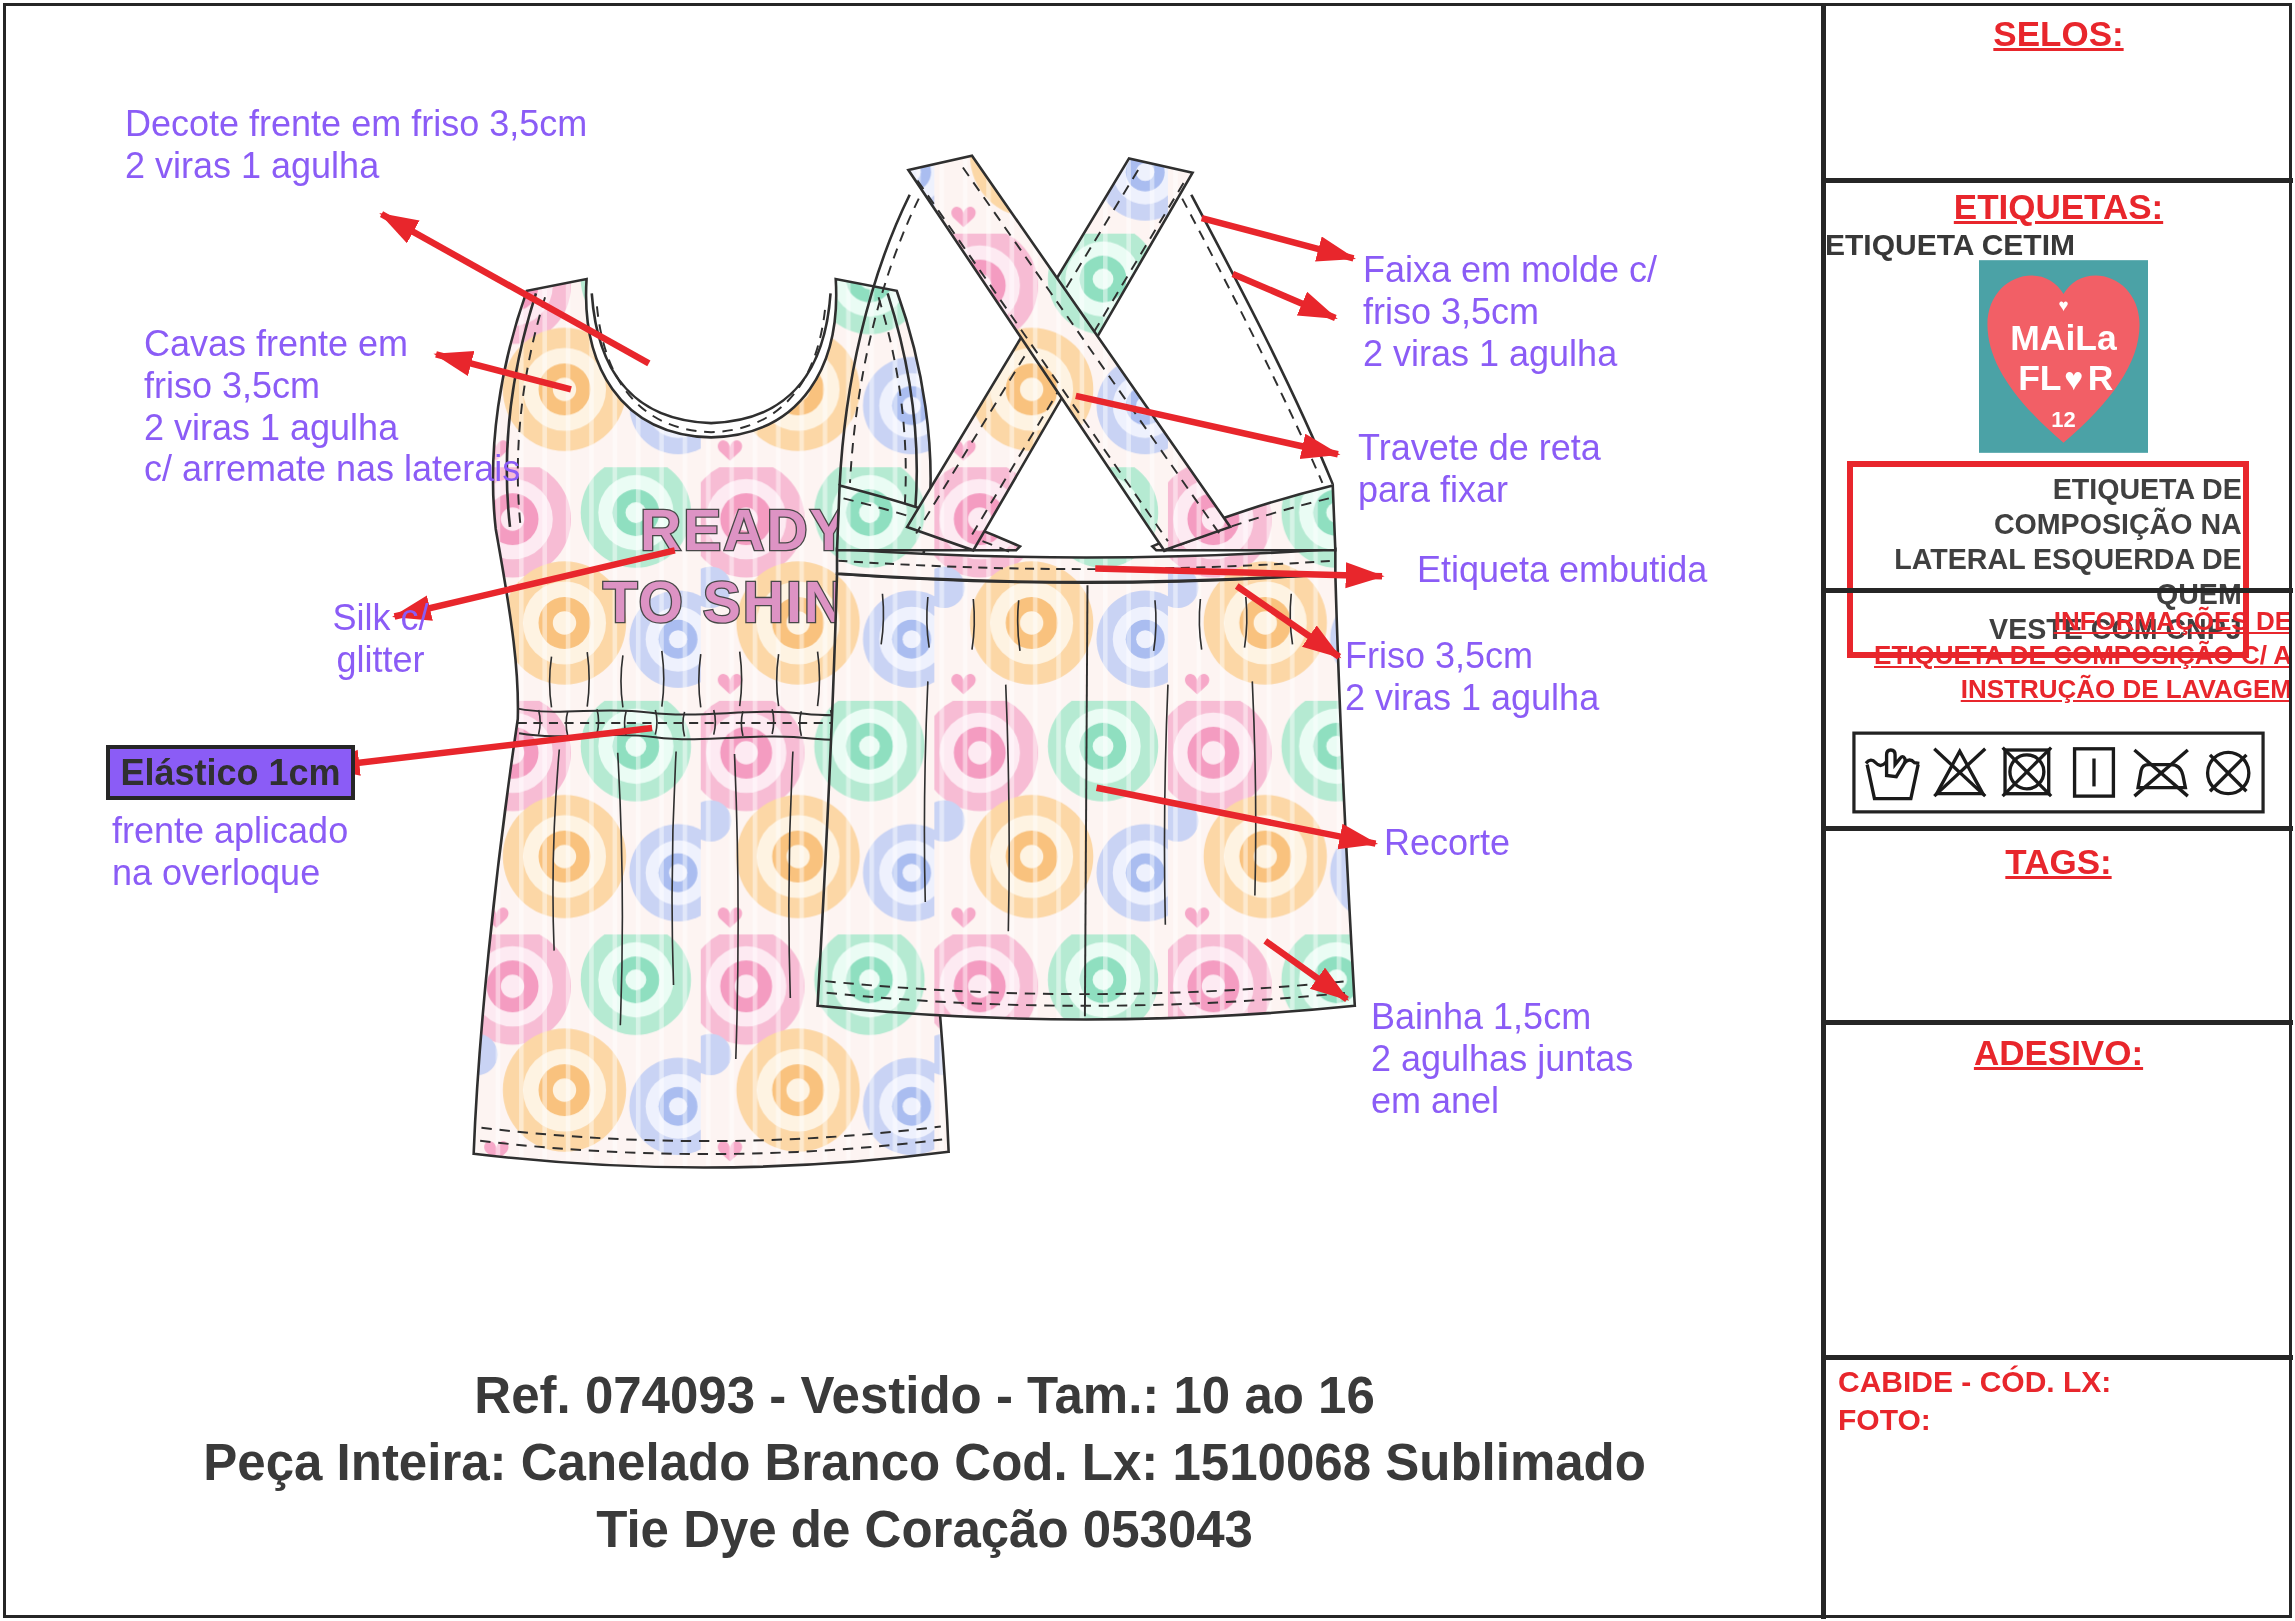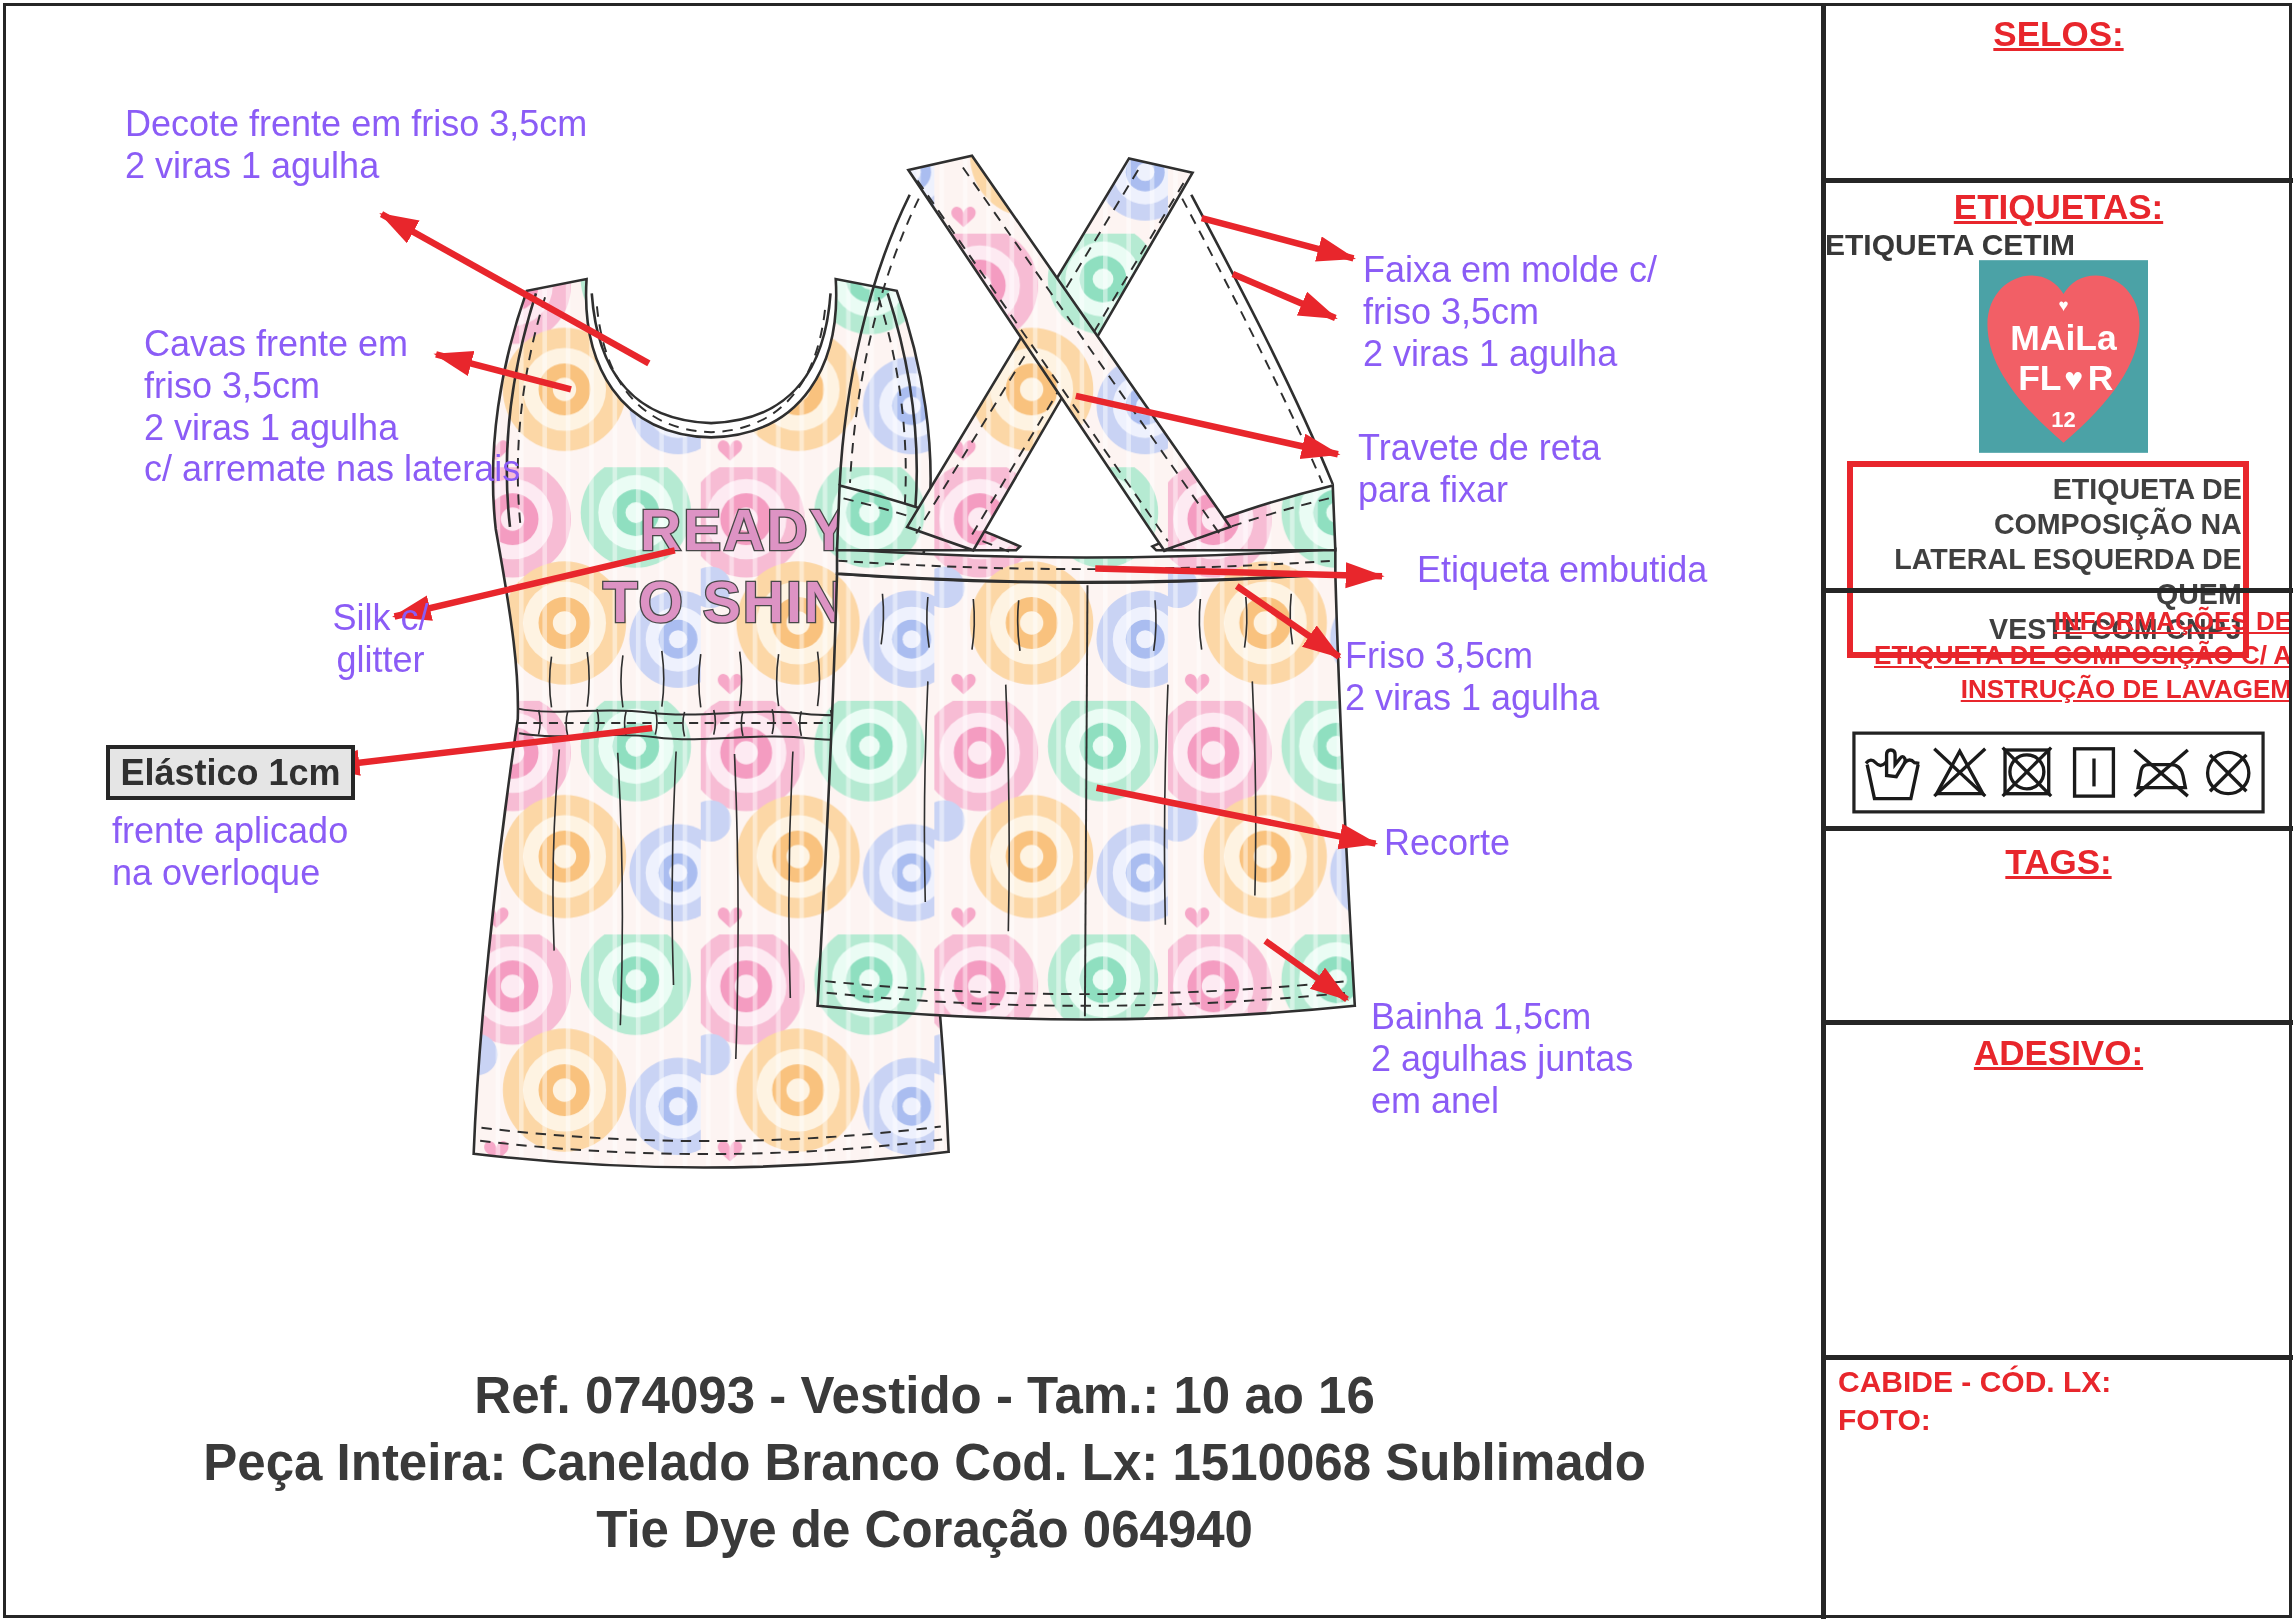--- a/index.html
+++ b/index.html
@@ -8,21 +8,21 @@
   .outer-border{position:absolute;left:2.6px;top:2.6px;right:2.6px;bottom:2.6px;
           border:3.9px solid #262626;pointer-events:none;z-index:50;}
   .vline{position:absolute;top:2.6px;height:1616px;width:4.5px;background:#262626;z-index:40;}
   .hline{position:absolute;left:1824px;width:469px;height:4.5px;background:#262626;z-index:40;}
   svg{position:absolute;left:0;top:0;}
   .art{z-index:5;}
   .ann{position:absolute;font-size:36px;line-height:1.16;color:#8b5cf6;
        white-space:pre-line;z-index:20;}
   .ann.center{text-align:center;}
   .elastico-box{position:absolute;z-index:20;}
-  .elastico-box span{display:inline-block;background:#e5e5e5;border:4.5px solid #262626;
+  .elastico-box span{display:inline-block;background:#8b5cf6;border:4.5px solid #262626;
        padding:2.6px 10.4px;font-weight:bold;font-size:36px;color:#303030;}
   .footer{position:absolute;left:2.6px;width:1844px;top:1362px;text-align:center;z-index:20;}
   .footer div{font-weight:bold;font-size:51px;line-height:67px;color:#3a3a3a;}
   .sb-h{position:absolute;left:1825px;width:467px;text-align:center;color:#e8262c;
        font-weight:bold;font-size:35px;text-decoration:underline;z-index:20;}
   .sb-sub{position:absolute;left:1825px;width:467px;text-align:left;color:#383838;
        font-weight:bold;font-size:30px;z-index:20;}
   .comp-box{position:absolute;left:1847px;top:461px;width:402px;box-sizing:border-box;
        border:6.5px solid #e8262c;color:#404040;font-weight:bold;font-size:28.6px;
        line-height:35px;text-align:right;white-space:pre-line;padding:5.2px 1.3px;z-index:20;}
@@ -228,21 +228,21 @@
   <div class="ann" style="left:1345px;top:635px">Friso 3,5cm
 2 viras 1 agulha</div>
   <div class="ann" style="left:1384px;top:822px">Recorte</div>
   <div class="ann" style="left:1371px;top:996px">Bainha 1,5cm
 2 agulhas juntas
 em anel</div>
 
   <div class="footer">
     <div>Ref. 074093 - Vestido - Tam.: 10 ao 16</div>
     <div>Peça Inteira: Canelado Branco Cod. Lx: 1510068 Sublimado</div>
-    <div>Tie Dye de Coração 064940</div>
+    <div>Tie Dye de Coração 053043</div>
   </div>
 
   <div class="vline" style="left:1821px"></div>
   <div class="hline" style="top:178px"></div>
   <div class="hline" style="top:588px"></div>
   <div class="hline" style="top:826px"></div>
   <div class="hline" style="top:1020px"></div>
   <div class="hline" style="top:1355px"></div>
 
   <div class="sb-h" style="top:14.3px">SELOS:</div>

